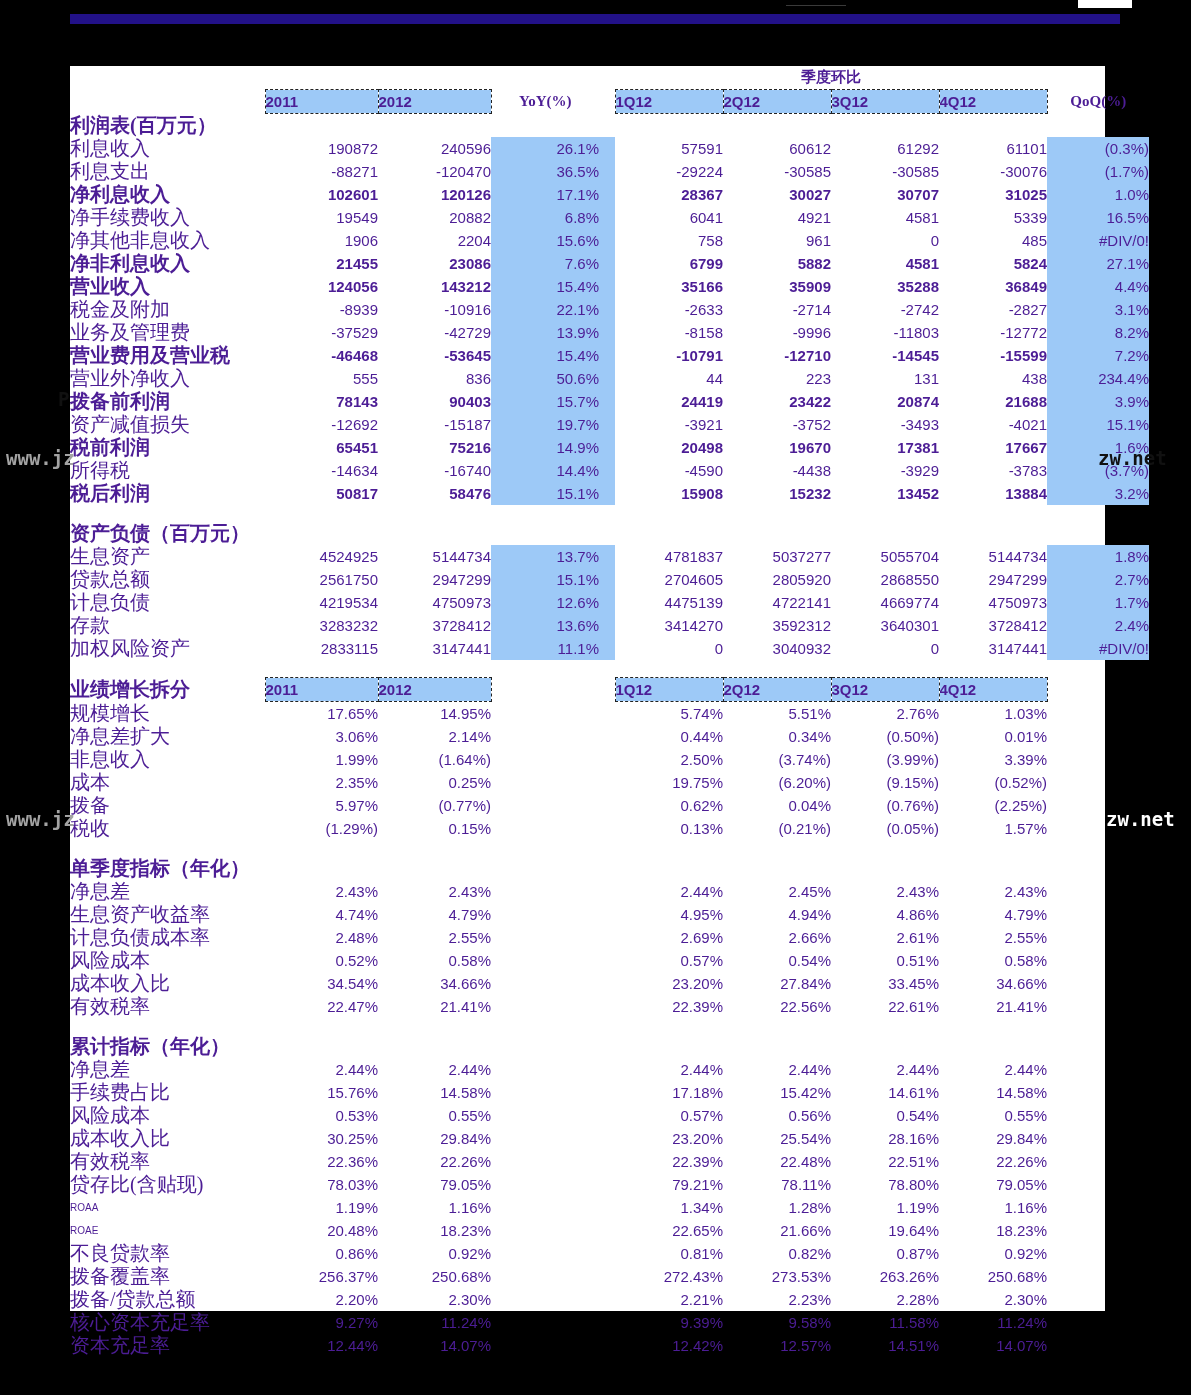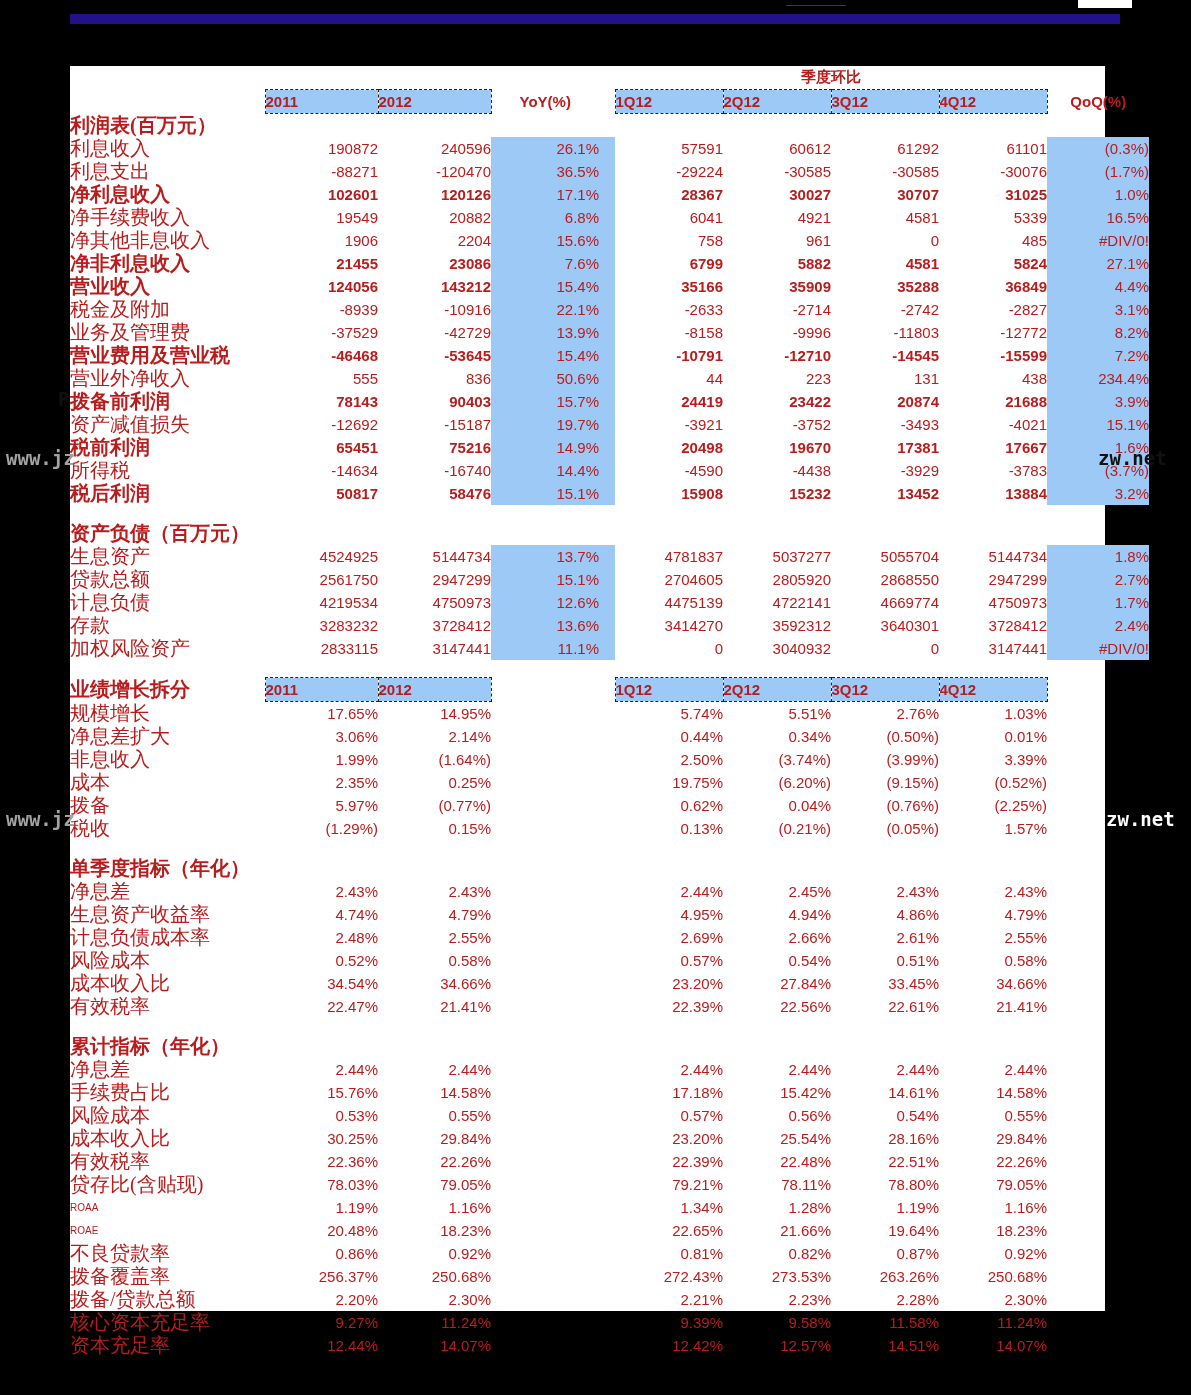--- a/index.html
+++ b/index.html
@@ -49,21 +49,21 @@
     width: 1035px;
     height: 1245px;
     background: #ffffff;
   }
 
   table.fin {
     border-collapse: collapse;
     table-layout: fixed;
     width: 1035px;
     font-size: 15px;
-    color: #b91c1c;
+    color: #4c1d95;
     padding-left: 44px;
   }
   table.fin td {
     padding: 0;
     height: 23px;
     line-height: 23px;
     vertical-align: middle;
     white-space: nowrap;
     overflow: hidden;
   }
@@ -115,21 +115,21 @@
     font-size: 15px;
     font-family: "Liberation Sans", sans-serif;
     border: 1px dashed #222222;
     height: 21px;
     line-height: 21px;
   }
   .hdr-plain {
     text-align: center;
     font-weight: bold;
     font-size: 15px;
-    font-family: Liberation Sans, sans-serif;
+    font-family: Liberation Serif, serif;
   }
   .hdr-qoq { padding-right: 8px; text-align: center; margin-top: 40px; }
 
   .grouptitle {
     text-align: center;
     font-family: "Liberation Serif", serif;
     font-size: 15px;
     font-weight: bold;
   }
 

